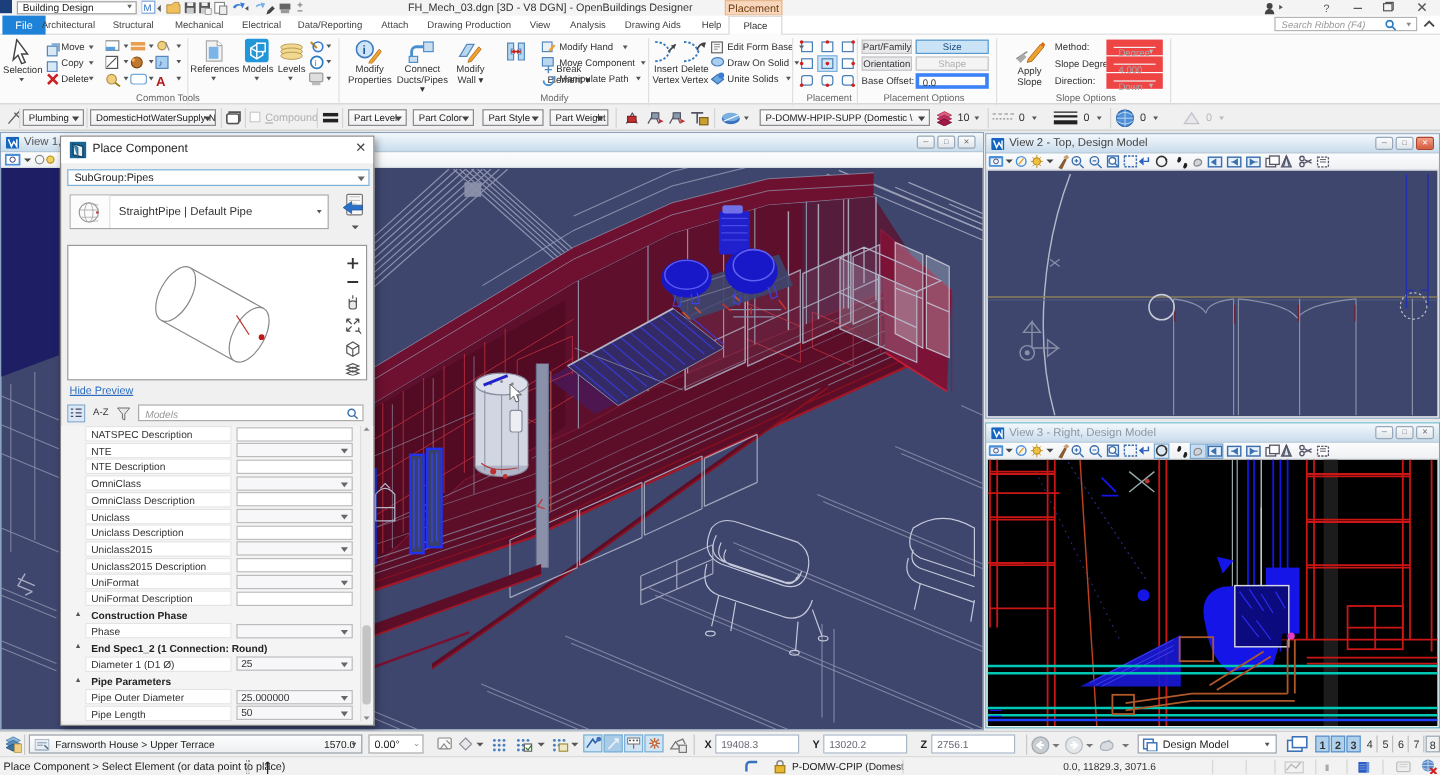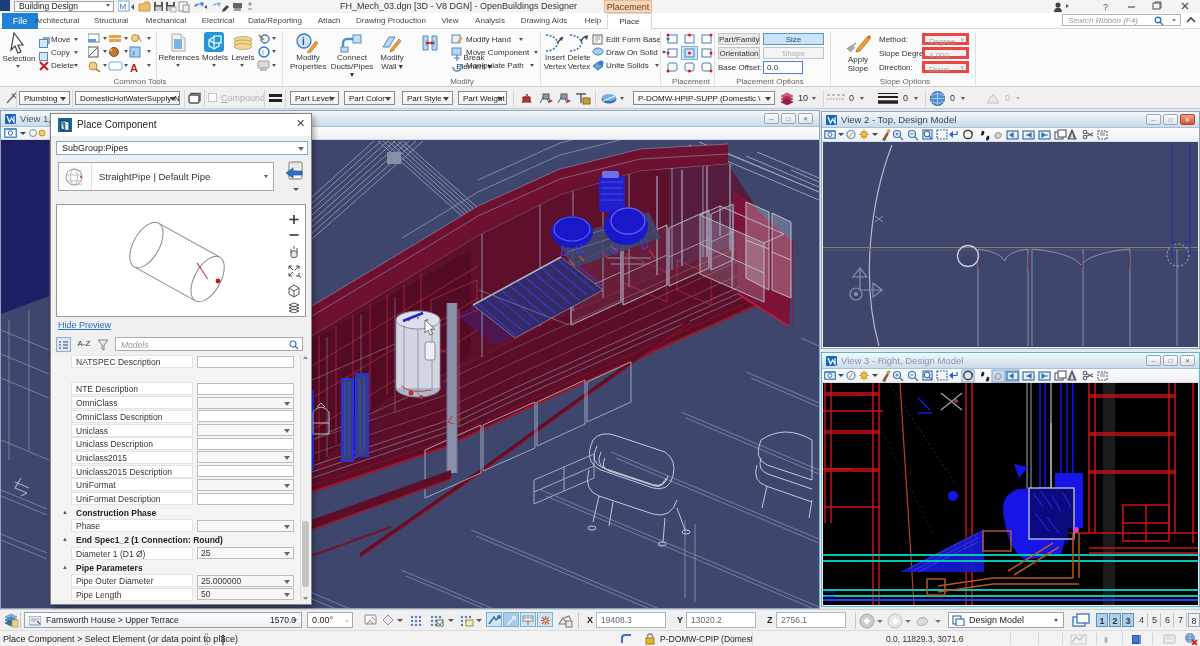--- a/index.html
+++ b/index.html
@@ -14,21 +14,21 @@
 #status1{left:0;top:609px;width:1200px;height:21px;background:#f0f0f0;border-top:1px solid #d0d0d0;}
 #status2{left:0;top:630px;width:1200px;height:16px;background:#f2f2f2;border-top:1px solid #dcdcdc;}
 .caret{position:absolute;width:0;height:0;border-left:2.5px solid transparent;border-right:2.5px solid transparent;border-top:3.5px solid #555;}
 .vline{position:absolute;width:1px;background:#d5d5d5;}
 .rtxt{font-size:8px;color:#333;white-space:nowrap;}
 .rtxt2{position:absolute;font-size:8px;color:#333;text-align:center;line-height:8.5px;}
 .ri{display:inline-block;width:9px;height:9px;border:1px solid #5588bb;background:#d8e8f5;}
 .riconrow{position:absolute;}
 .ri-move{box-shadow:3px -3px 0 -1px #88aacc;}
 .pbtn{position:absolute;height:12px;background:#e9e9eb;border:1px solid #c3c3c6;font-size:8px;color:#333;text-align:center;line-height:11px;}
-.gbox{position:absolute;width:47px;height:12px;background:#f2f2f3;border:3px solid #ef4444;font-size:8px;color:#a8a8a8;padding:1px 0 0 4px;}
+.gbox{position:absolute;width:47px;height:12px;background:#f2f2f3;border:6px solid #ef4444;font-size:8px;color:#a8a8a8;padding:1px 0 0 4px;}
 .gcaret{position:absolute;right:2px;top:0;font-size:7px;color:#b8b8b8;}
 .acombo{position:absolute;height:14px;background:linear-gradient(#fefefe,#f0f0f2);border:1px solid #8a8a8f;font-size:8px;color:#222;padding:2px 0 0 4px;white-space:nowrap;overflow:hidden;}
 .acaret{position:absolute;right:3px;top:5px;width:0;height:0;border-left:3px solid transparent;border-right:3px solid transparent;border-top:4px solid #444;}
 .vtitle{background:linear-gradient(#f3f8fc,#c9dcec);border-bottom:1px solid #a8c0d4;}
 .vbtns{position:absolute;display:flex;gap:2px;}
 .vb{display:inline-block;width:15px;height:11px;background:linear-gradient(#fcfcfc,#dfe5ea);border:1px solid #98a8b8;border-radius:2px;font-size:6px;color:#667;text-align:center;line-height:10px;}
 .vtools{background:linear-gradient(#fcfcfd,#eef0f3);border-bottom:1px solid #d8dde2;}
 .gr{position:absolute;left:0;width:249px;height:14px;}
 .gl{position:absolute;left:20px;width:122px;height:13px;background:#fff;border:1px solid #e4e4e4;font-size:8.5px;color:#333;padding:1px 0 0 4px;white-space:nowrap;overflow:hidden;}
 .gf{position:absolute;left:146px;top:0.5px;width:97px;height:12px;background:#fff;border:1px solid #bcbcbc;font-size:8.5px;color:#333;padding:0 0 0 3px;}
@@ -286,21 +286,21 @@
   </g>
  </svg>
  <div class="rglabel" style="left:663px;width:56px;">Placement</div>
  <div class="rgsep" style="left:714px;"></div>
 
  <div class="pbtn" style="left:718px;top:4px;width:42px;">Part/Family</div>
  <div class="pbtn" style="left:763px;top:4px;width:61px;background:#cbe3f6;border-color:#5599d0;color:#1a4a7a;">Size</div>
  <div class="pbtn" style="left:718px;top:18px;width:42px;">Orientation</div>
  <div class="pbtn" style="left:763px;top:18px;width:61px;color:#b0b0b0;background:#f4f4f4;">Shape</div>
  <div class="abs rtxt" style="left:718px;top:34px;">Base Offset:</div>
- <div class="abs" style="left:763px;top:32px;width:40px;height:13px;background:#fff;border:1px solid #3b82f6;font-size:8px;color:#333;padding:1px 0 0 3px;">0.0</div>
+ <div class="abs" style="left:763px;top:32px;width:61px;height:13px;background:#fff;border:3px solid #3b82f6;font-size:8px;color:#333;padding:1px 0 0 3px;">0.0</div>
  <div class="rglabel" style="left:722px;width:96px;">Placement Options</div>
  <div class="rgsep" style="left:830px;"></div>
 
  <svg class="abs" style="left:845px;top:4px" width="26" height="22" viewBox="0 0 26 22">
       <path d="M2 16l9-6" stroke="#888" stroke-width="1.2"></path>
       <path d="M4 18l5-5" stroke="#aaa" stroke-width="4"></path>
       <path d="M12 16L22 4l3 2-10 12-4 1z" fill="#f0a030" stroke="#a06010" stroke-width=".7"></path>
       <path d="M22 4l3 2 1-2-2-2z" fill="#d86820"></path>
     </svg>
  <div class="abs rtxt2" style="left:845px;top:27px;width:26px;">Apply<br>Slope</div>
@@ -940,20 +940,24 @@
           <circle cx="4" cy="4" r="3" fill="none" stroke="#3a70b0" stroke-width="1.2"></circle>
           <path d="M6 6l3 3" stroke="#3a70b0" stroke-width="1.2"></path>
         </svg>
   </div>
  </div>
  <div class="abs" id="grid" style="left:0;top:241px;width:260px;height:246px;background:#f4f4f4;overflow:hidden;">
   <div class="gr" style="top:0px">
         <span class="gl">NATSPEC Description</span>
         <span class="gf"></span>
       </div>
+  <div class="gr" style="top:13.7px">
+        <span class="gl">NTE</span>
+        <span class="gf gdd"></span>
+      </div>
   <div class="gr" style="top:41.1px">
         <span class="gl">OmniClass</span>
         <span class="gf gdd"></span>
       </div>
   <div class="gr" style="top:27.4px">
         <span class="gl">NTE Description</span>
         <span class="gf"></span>
       </div>
   <div class="gr" style="top:54.8px">
         <span class="gl">OmniClass Description</span>

